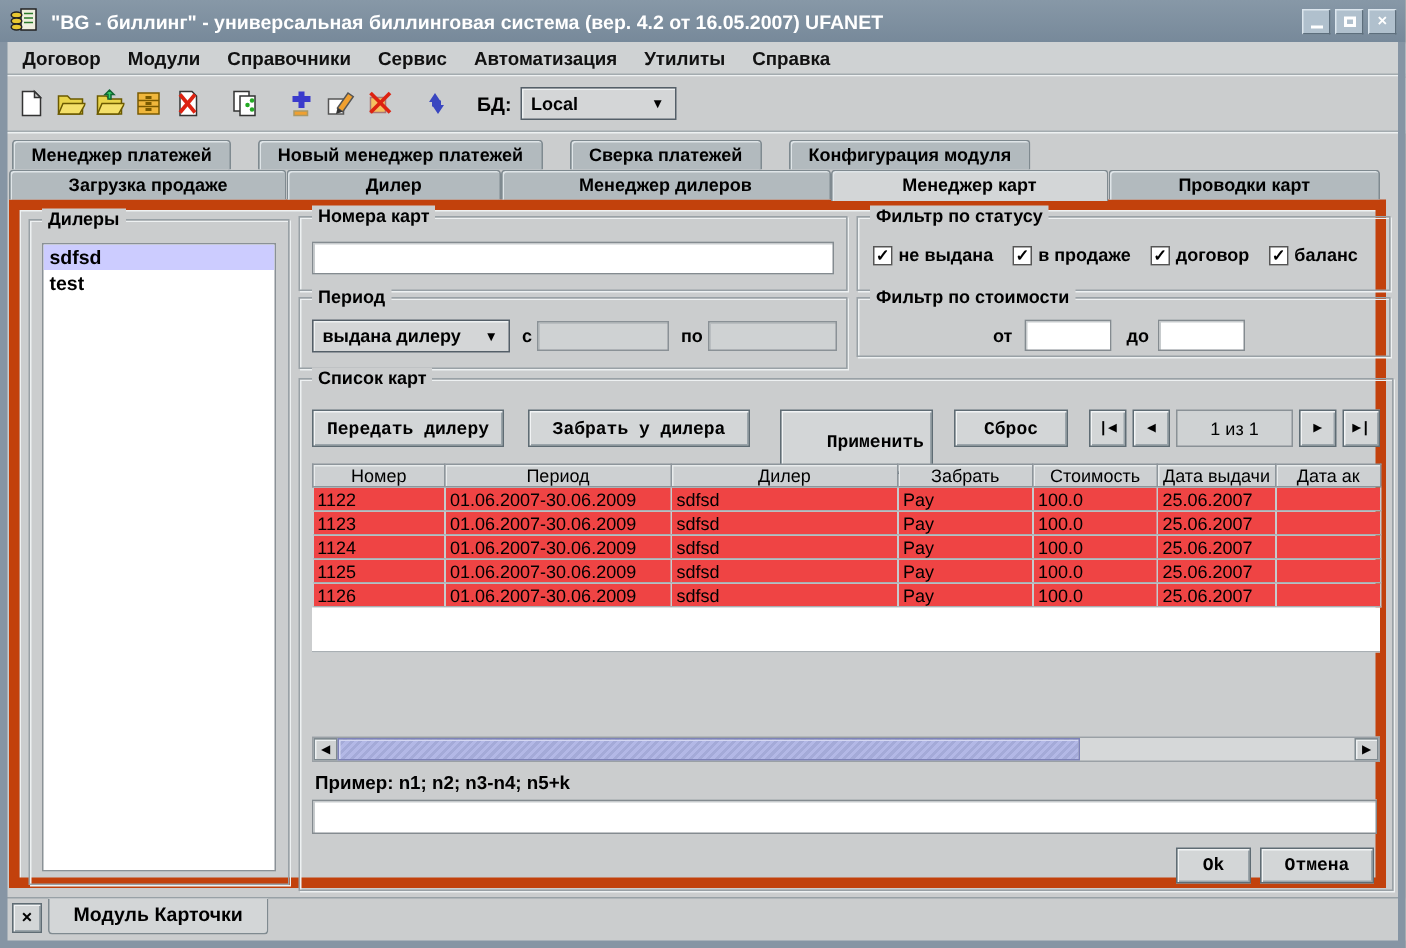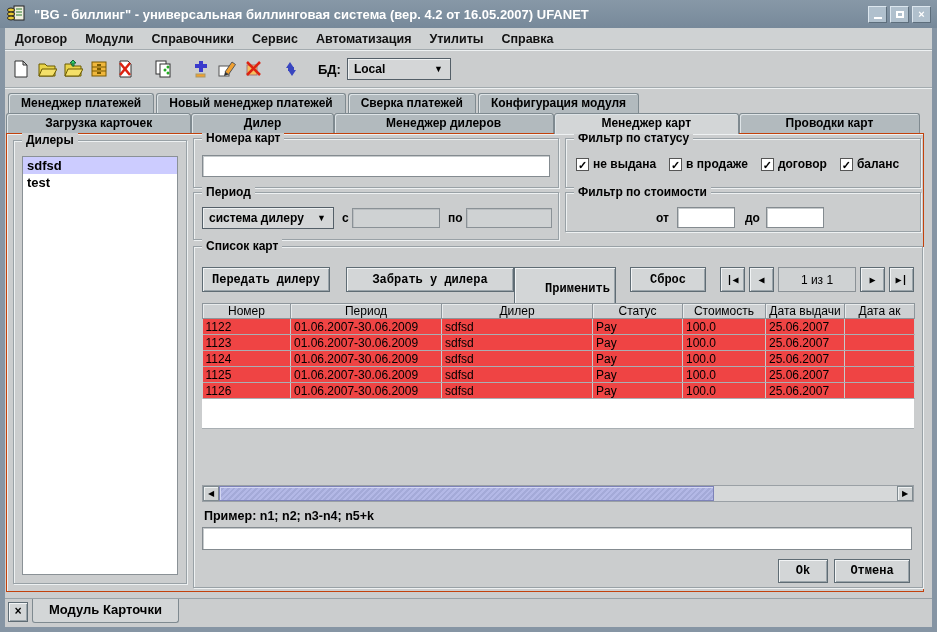--- a/index.html
+++ b/index.html
@@ -27,28 +27,28 @@
   .tool-btn { width: 26px; height: 26px; display: flex; align-items: center; justify-content: center; }
   .tool-sep { width: 12px; }
   .db-label { font-weight: bold; font-size: 13px; margin: 0 6px 0 14px; }
   .combo { height: 22px; background: #d4d6d7; border: 1px solid #545f68; display: flex; align-items: center; box-shadow: inset 1px 1px 0 #eef1f2; }
   .combo .val { flex: 1; padding: 0 6px; font-weight: bold; font-size: 12px; white-space: nowrap; }
   .combo .arr { padding: 0 7px; font-size: 9px; }
   .db-combo { width: 104px; }
   .exit-wrap { position: absolute; right: 12px; top: 56px; }
 
   
-  .tabs1 { position: absolute; left: 8px; top: 93px; height: 20px; display: flex; gap: 2px; z-index: 10; }
+  .tabs1 { position: absolute; left: 8px; top: 93px; height: 20px; display: flex; gap: 18px; z-index: 10; }
   .tabs2 { position: absolute; left: 6px; top: 113px; width: 914px; height: 20px; display: flex; z-index: 11; }
   .tab { background: #b2babe; border: 1px solid #7f8a90; border-bottom: none; border-radius: 3px 3px 0 0; box-shadow: inset 1px 1px 0 #dfe5e8; font-weight: bold; font-size: 12px; line-height: 18px; padding: 0 12px; white-space: nowrap; text-align: center; }
   .tabs2 .tab { line-height: 19px; }
   .tab.active { background: #d3d6d7; height: 21px; position: relative; z-index: 12; }
 
   
-  .content { position: absolute; left: 6px; top: 133px; width: 918px; height: 459px; background: #cbcdce; border: 1px solid #c2410c; box-shadow: inset 1px 1px 0 #eef1f2; z-index: 9; }
+  .content { position: absolute; left: 6px; top: 133px; width: 918px; height: 459px; background: #cbcdce; border: 7px solid #c2410c; box-shadow: inset 1px 1px 0 #eef1f2; z-index: 9; }
   .group { position: absolute; border: 1px solid #99a1a6; box-shadow: inset 1px 1px 0 #eef1f2, 1px 1px 0 #eef1f2; }
   .gtitle { position: absolute; top: -8px; left: 8px; background: #cbcdce; padding: 0 4px; font-weight: bold; font-size: 12px; white-space: nowrap; }
 
   .g-dealers { left: 6px; top: 6px; width: 174px; height: 444px; }
   .dealer-list { position: absolute; left: 8px; top: 15px; right: 8px; bottom: 8px; background: #fff; border: 1px solid #8a9196; overflow: hidden; }
   .dealer-item { font-weight: bold; font-size: 13px; line-height: 17px; padding-left: 4px; }
   .dealer-item.selected { background: #ccccff; }
 
   .g-num { left: 186px; top: 4px; width: 366px; height: 50px; }
   .g-status { left: 558px; top: 4px; width: 356px; height: 50px; }
@@ -63,21 +63,21 @@
   .cb { display: flex; align-items: center; gap: 4px; }
   .cb .box { width: 13px; height: 13px; background: #fff; border: 1px solid #555; font-size: 11px; font-weight: bold; line-height: 12px; text-align: center; }
   .cb .lbl { font-weight: bold; font-size: 12px; white-space: nowrap; }
 
   .period-combo { position: absolute; left: 8px; top: 14px; width: 132px; }
   .flabel { position: absolute; font-weight: bold; font-size: 12px; top: 18px; }
   .dis-input { position: absolute; top: 15px; height: 20px; background: #cfd2d3; border: 1px solid #8a9196; box-shadow: inset 1px 1px 0 #b9bdc0; }
 
   .btn { background: #d3d6d7; border: 1px solid #5f6c74; box-shadow: inset 1px 1px 0 #f2f4f5, inset -1px -1px 0 #9aa4aa; font-weight: bold; font-size: 12px; font-family: Liberation Mono, monospace; display: flex; align-items: center; justify-content: center; position: absolute; }
   .b-transfer { left: 8px; top: 20px; width: 128px; height: 25px; }
-  .b-take { left: 152px; top: 20px; width: 168px; height: 25px; }
+  .b-take { left: 152px; top: 20px; width: 148px; height: 25px; }
   .b-apply { left: 320px; top: 20px; width: 102px; height: 43px; padding-left: 25px; }
   .b-reset { left: 436px; top: 20px; width: 76px; height: 25px; }
   .pager { position: absolute; right: 8px; top: 20px; display: flex; align-items: center; }
   .pg-btn { position: static; width: 25px; height: 25px; font-size: 10px; margin-left: 4px; }
   .pg-field { width: 78px; height: 25px; margin-left: 4px; border: 1px solid #8a9196; display: flex; align-items: center; justify-content: center; font-size: 12px; background: #cfd2d3; }
 
   .tbl-wrap { position: absolute; left: 8px; top: 56px; width: 712px; }
   table.cards { border-collapse: collapse; table-layout: fixed; width: 712px; font-size: 12px; }
   table.cards th { background: #cdd0d2; font-weight: normal; text-align: center; border: 1px solid #8d959b; box-shadow: inset 1px 1px 0 #e8ebec; height: 14px; padding: 0 2px; overflow: hidden; white-space: nowrap; }
   table.cards td { background: #ef4444; height: 16px; padding: 0 3px; border-right: 1px solid #c6cacc; border-bottom: 1px solid #a9afb3; overflow: hidden; white-space: nowrap; }
@@ -228,21 +228,21 @@
       </svg>
   </div>
 
   <div class="tabs1">
     <div class="tab">Менеджер платежей</div>
     <div class="tab">Новый менеджер платежей</div>
     <div class="tab">Сверка платежей</div>
     <div class="tab">Конфигурация модуля</div>
   </div>
   <div class="tabs2">
-    <div class="tab" style="flex: 185 0 0;">Загрузка карточек</div>
+    <div class="tab" style="flex: 185 0 0;">Загрузка продаже</div>
     <div class="tab" style="flex: 135 0 0;">Дилер</div>
     <div class="tab" style="flex: 225 0 0;">Менеджер дилеров</div>
     <div class="tab active" style="flex: 185 0 0;">Менеджер карт</div>
     <div class="tab" style="flex: 180 0 0;">Проводки карт</div>
   </div>
 
   <div class="content">
 
     <div class="group g-dealers">
       <span class="gtitle">Дилеры</span>
@@ -275,21 +275,21 @@
         <span class="cb">
           <span class="box">✓</span>
           <span class="lbl">баланс</span>
         </span>
       </div>
     </div>
 
     <div class="group g-period">
       <span class="gtitle">Период</span>
       <div class="combo period-combo">
-        <span class="val">система дилеру</span>
+        <span class="val">выдана дилеру</span>
         <span class="arr">▼</span>
       </div>
       <span class="flabel" style="left: 148px;">с</span>
       <input class="dis-input" style="left: 158px; width: 88px;" value="">
       <span class="flabel" style="left: 254px;">по</span>
       <input class="dis-input" style="left: 272px; width: 86px;" value="">
     </div>
 
     <div class="group g-cost">
       <span class="gtitle">Фильтр по стоимости</span>
@@ -324,21 +324,21 @@
               <col style="width:90px">
               <col style="width:83px">
               <col style="width:79px">
               <col style="width:70px">
           </colgroup>
           <thead>
             <tr>
               <th>Номер</th>
               <th>Период</th>
               <th>Дилер</th>
-              <th>Статус</th>
+              <th>Забрать</th>
               <th>Стоимость</th>
               <th>Дата выдачи</th>
               <th>Дата ак</th>
             </tr>
           </thead>
           <tbody>
             <tr>
               <td>1122</td>
               <td>01.06.2007-30.06.2009</td>
               <td>sdfsd</td>

